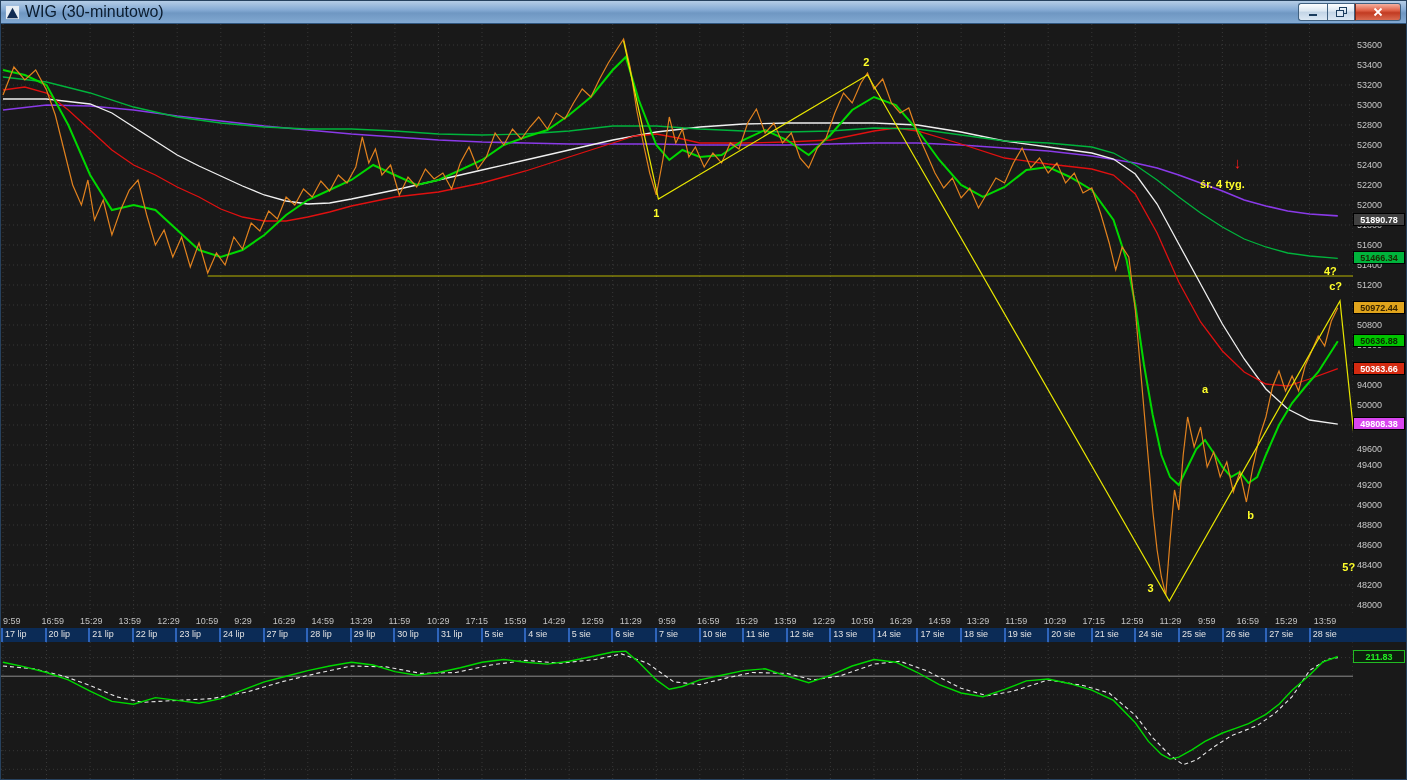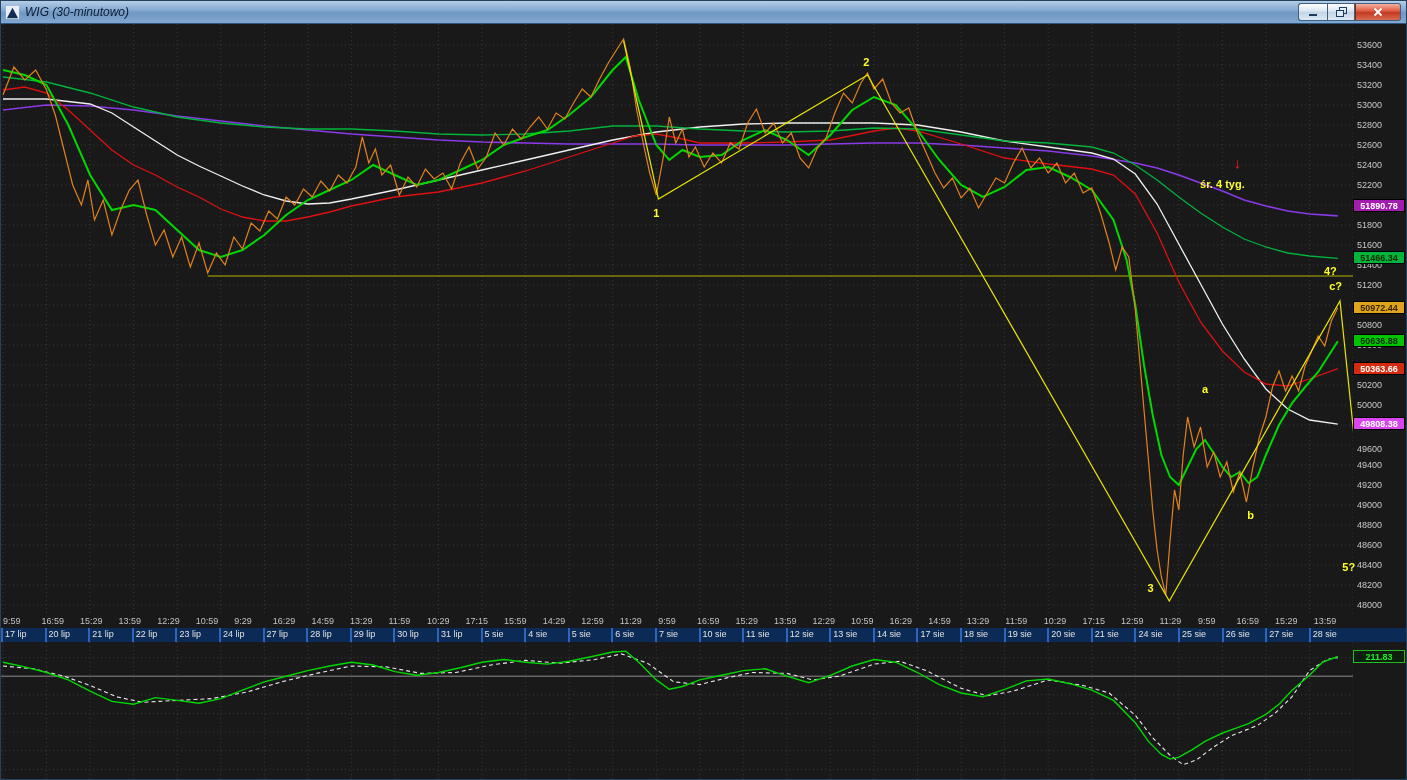--- a/index.html
+++ b/index.html
@@ -1,19 +1,19 @@
 <!DOCTYPE html>
 <html><head>
 <meta charset="utf-8">
 <style>
   html,body{margin:0;padding:0;background:#000;}
   .window{width:1407px;height:780px;position:relative;font-family:"Liberation Sans",sans-serif;overflow:hidden;background:#171717;border:1px solid #27425f;box-sizing:border-box;}
   .titlebar{position:absolute;left:0;top:0;width:100%;height:23px;background:linear-gradient(#b5cde6 0%,#86abd4 40%,#6f97c2 55%,#82a9d2 100%);border-bottom:1px solid #30567e;display:flex;align-items:center;box-sizing:border-box;}
   .app-icon{width:15px;height:15px;margin:0 5px 0 4px;}
-  .window-title{font-size:12px;color:#0b1c2e;font-style:italic;}
+  .window-title{font-size:16px;color:#0b1c2e;}
   .win-buttons{position:absolute;right:5px;top:2px;display:flex;}
   .winbtn{height:18px;border:1px solid #40607f;display:flex;align-items:center;justify-content:center;box-sizing:border-box;cursor:default;}
   .btn-min{width:29px;border-radius:3px 0 0 3px;background:linear-gradient(#fdfeff,#dbe7f2 45%,#c2d4e6 50%,#dce9f5);border-right:none;}
   .btn-max{width:28px;background:linear-gradient(#fdfeff,#dbe7f2 45%,#c2d4e6 50%,#dce9f5);}
   .btn-close{width:46px;border-radius:0 3px 3px 0;background:linear-gradient(#f5b0a0,#e06248 40%,#c23b22 55%,#d96a50);border-left:1px solid #7a2a1a;}
   .content{position:absolute;left:0;top:23px;width:1405px;height:755px;background:#191919;}
   svg.panel{position:absolute;left:0;background:#191919;}
   .grid{stroke:#383838;stroke-width:1;stroke-dasharray:1 3;}
   .zeroline{stroke:#8d8d8d;stroke-width:1;}
   .yaxis{position:absolute;left:1356px;width:50px;}
@@ -139,21 +139,21 @@
         <div class="tick" style="top:156.0px">52200</div>
         <div class="tick" style="top:176.0px">52000</div>
         <div class="tick" style="top:196.0px">51800</div>
         <div class="tick" style="top:216.0px">51600</div>
         <div class="tick" style="top:236.0px">51400</div>
         <div class="tick" style="top:256.0px">51200</div>
         <div class="tick" style="top:276.0px">51000</div>
         <div class="tick" style="top:296.0px">50800</div>
         <div class="tick" style="top:316.0px">50600</div>
         <div class="tick" style="top:336.0px">50400</div>
-        <div class="tick" style="top:356.0px">50200</div>
+        <div class="tick" style="top:356.0px">94000</div>
         <div class="tick" style="top:376.0px">50000</div>
         <div class="tick" style="top:396.0px">49800</div>
         <div class="tick" style="top:420px">49600</div>
         <div class="tick" style="top:436.0px">49400</div>
         <div class="tick" style="top:456.0px">49200</div>
         <div class="tick" style="top:476.0px">49000</div>
         <div class="tick" style="top:496.0px">48800</div>
         <div class="tick" style="top:516.0px">48600</div>
         <div class="tick" style="top:536.0px">48400</div>
         <div class="tick" style="top:556.0px">48200</div>
@@ -165,21 +165,21 @@
         <span class="anno" style="left:1149.5px;top:564.0px;color:#ffff2a;">3</span>
         <span class="anno" style="left:1204.0px;top:365.0px;color:#ffff2a;">a</span>
         <span class="anno" style="left:1249.7px;top:491.0px;color:#ffff2a;">b</span>
         <span class="anno" style="left:1329.4px;top:247.0px;color:#ffff2a;">4?</span>
         <span class="anno" style="left:1334.6px;top:262.0px;color:#ffff2a;">c?</span>
         <span class="anno" style="left:1347.7px;top:543.0px;color:#ffff2a;">5?</span>
         <span class="anno" style="left:1236.6px;top:138.0px;color:#ff1a1a;font-size:15px;">↓</span>
         <span class="anno" style="left:1221.4px;top:160.0px;color:#ffff2a;">śr. 4 tyg.</span>
       </div>
     <div id="main-boxes">
-        <div class="pricebox" style="top:175px;background:#a21caf;color:#ffffff">51890.78</div>
+        <div class="pricebox" style="top:189px;background:#404040;color:#ffffff">51890.78</div>
         <div class="pricebox" style="top:227.4px;background:#00b43c;color:#1a2a00">51466.34</div>
         <div class="pricebox" style="top:276.8px;background:#e0a41c;color:#3a2600">50972.44</div>
         <div class="pricebox" style="top:310.3px;background:#00c400;color:#0a2a00">50636.88</div>
         <div class="pricebox" style="top:337.6px;background:#d42a10;color:#ffffff">50363.66</div>
         <div class="pricebox" style="top:393.2px;background:#d946ef;color:#ffffff">49808.38</div>
         <div class="pricebox" style="top:625.5px;background:#0d1f0d;color:#22ee22;border:1px solid #22bb22">211.83</div>
       </div>
     <div id="timerow" class="timerow">
         <span class="timelabel" style="left:2.0px">9:59</span>
         <span class="timelabel" style="left:40.5px">16:59</span>

